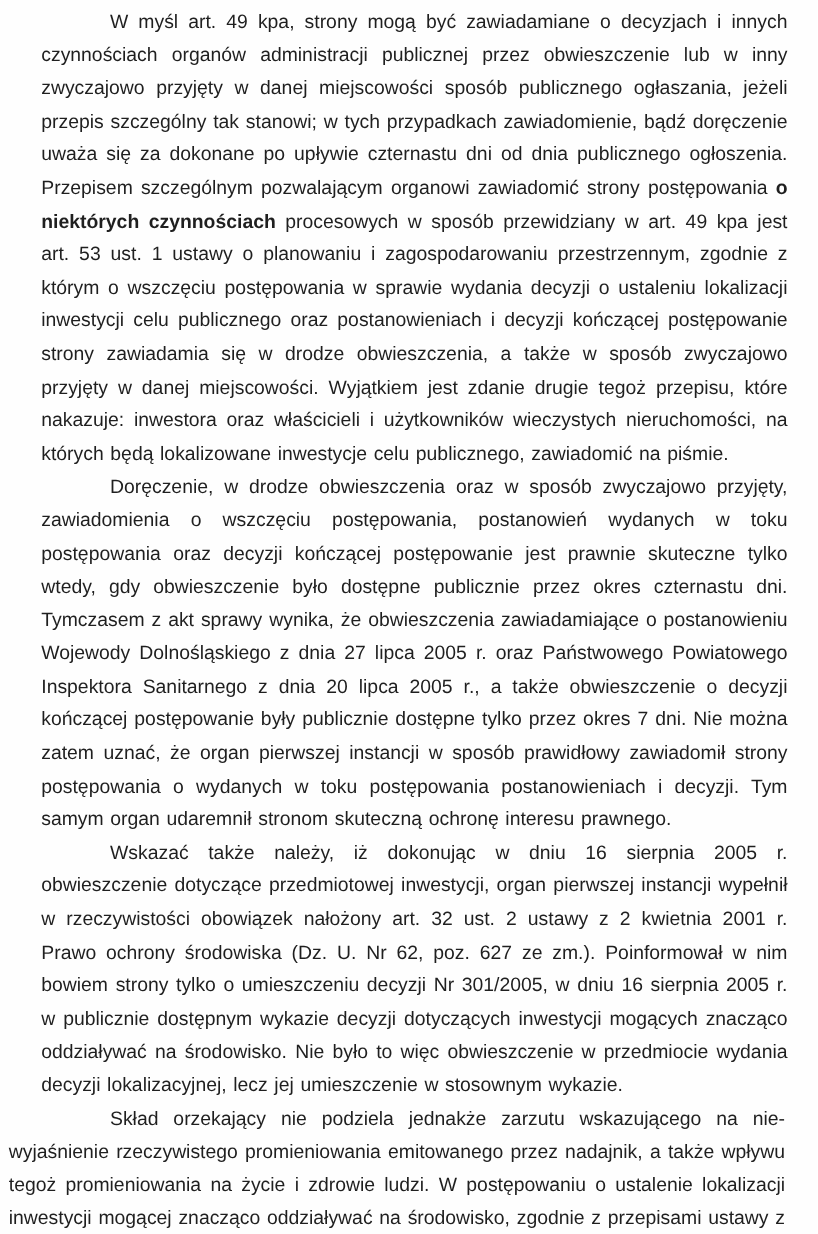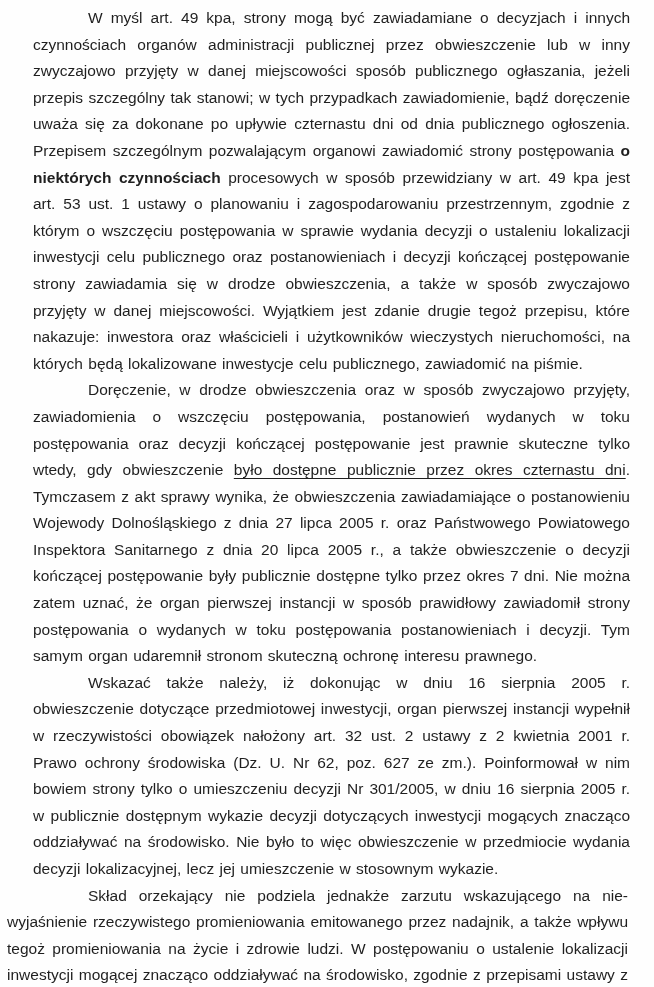--- a/index.html
+++ b/index.html
@@ -25,21 +25,20 @@
   .para {
     margin: 0;
     padding: 0;
     text-indent: 55px;
     word-spacing: 1px;
   }
   .bold-seg {
     font-weight: bold;
   }
   .underline-seg {
-    text-decoration: underline;
     text-underline-offset: 3px;
   }
   
   .shift-left {
     margin-left: -26px;
     margin-right: 2px;
     text-indent: 81px;
   }
 </style>
 </head>

